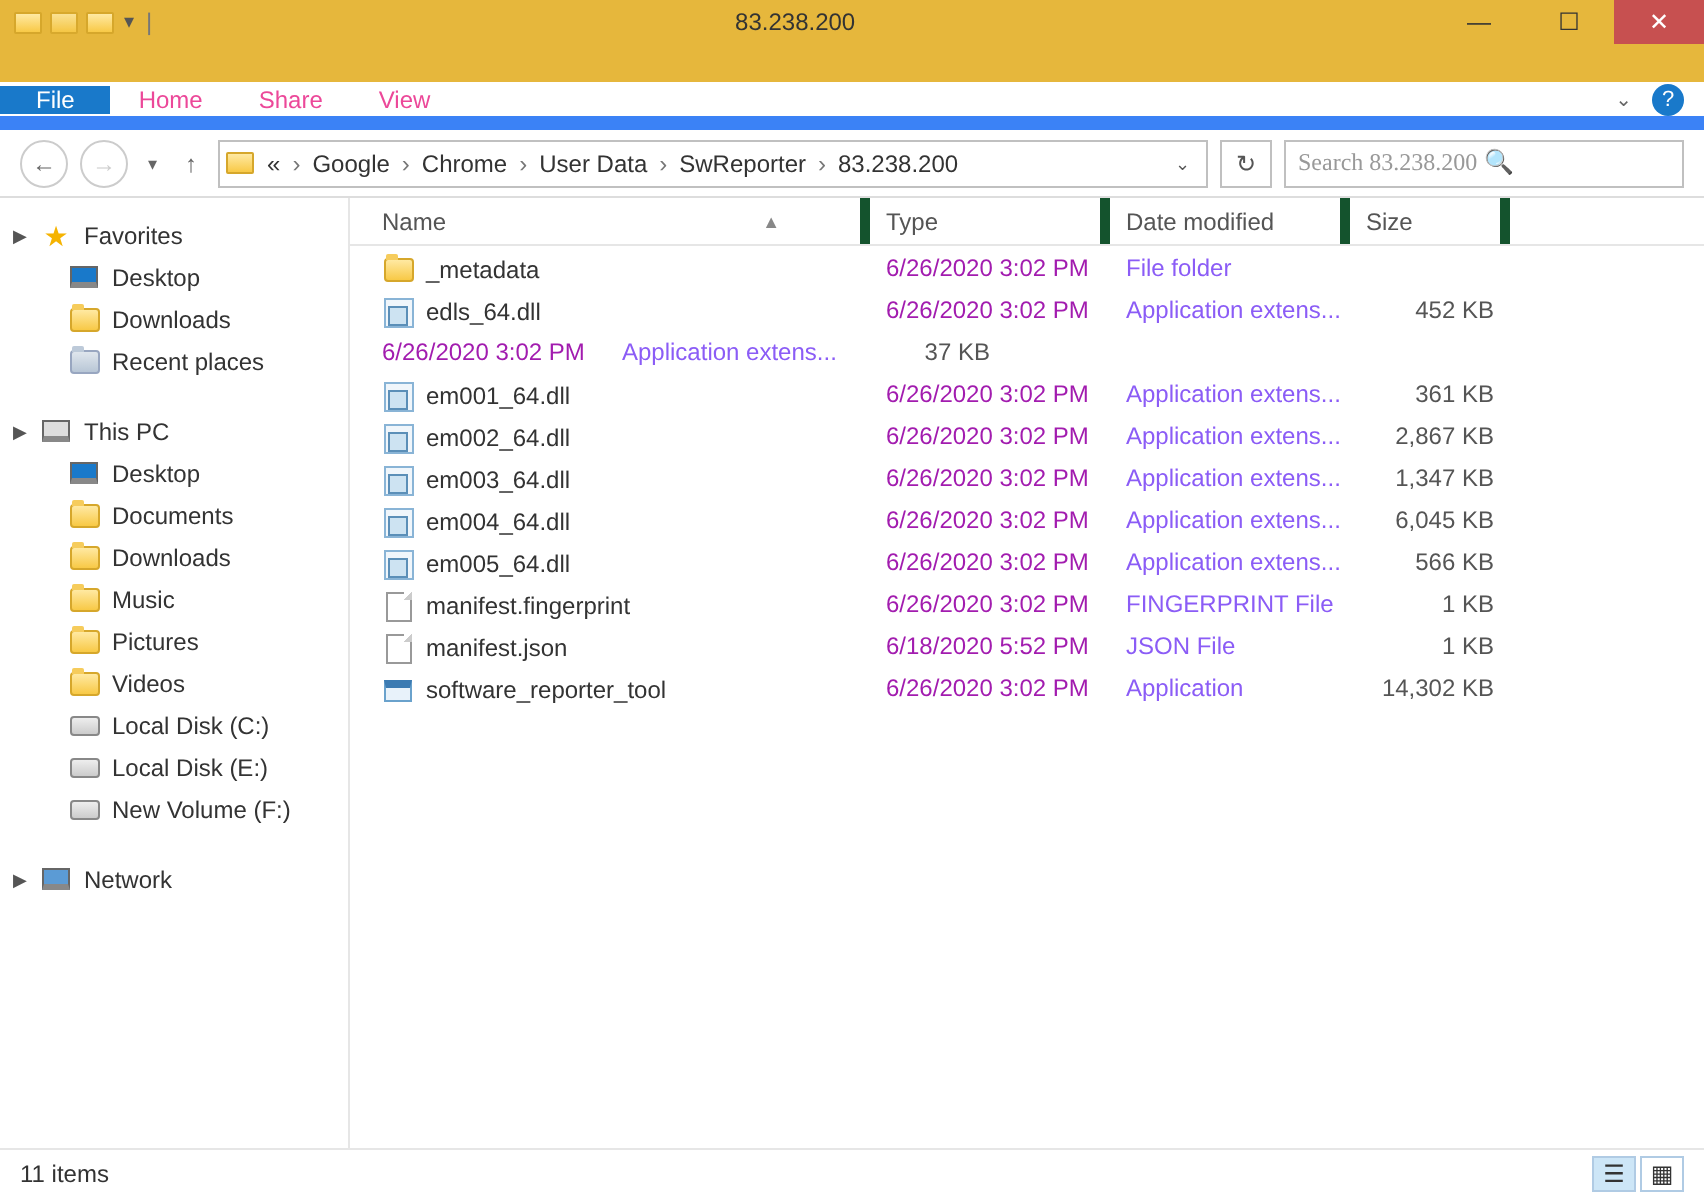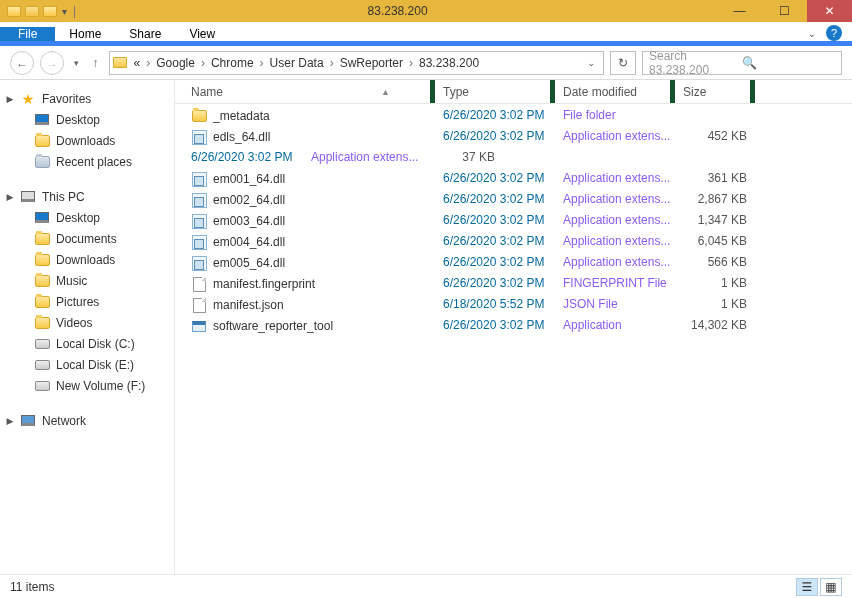--- a/index.html
+++ b/index.html
@@ -6,37 +6,37 @@
   body { margin: 0; width: 852px; height: 598px; background: #e6b73c; overflow: hidden; position: relative; }
   .window { width: 852px; height: 598px; display: flex; flex-direction: column; }
   
   .titlebar { height: 22px; display: flex; align-items: center; }
   .titlebar .qat { display: flex; align-items: center; padding-left: 6px; gap: 2px; }
   .titlebar .title { flex: 1; text-align: center; color: #333; }
   .titlebar .ctrl { display: flex; height: 22px; }
   .titlebar .ctrl div { width: 45px; display: flex; align-items: center; justify-content: center; color: #333; }
   .titlebar .ctrl .close { background: #c75050; color: #fff; width: 45px; }
   
-  .ribbon { height: 24px; background: #fff; display: flex; align-items: flex-end; border-bottom: 5px solid #3b82f6; }
-  .ribbon .tab { padding: 0 14px; display: flex; align-items: center; color: #000000; }
+  .ribbon { height: 24px; background: #fff; display: flex; align-items: center; border-bottom: 7px solid #3b82f6; margin-top: 19px; }
+  .ribbon .tab { padding: 0 14px; display: flex; align-items: center; color: #ec4899; }
   .ribbon .tab.file { background: #1979ca; color: #fff; padding: 0 18px; }
   .ribbon .spacer { flex: 1; }
   .ribbon .help { display: flex; align-items: center; padding: 0 10px; gap: 10px; color: #666; }
   .help-q { width: 16px; height: 16px; border-radius: 50%; background: #1979ca; color: #fff; display: flex; align-items: center; justify-content: center; font-size: 11px; }
   
   .navbar { height: 34px; background: #fff; border-bottom: 1px solid #ddd; display: flex; align-items: center; padding: 0 10px; gap: 6px; }
   .nav-btn { width: 24px; height: 24px; border: 1px solid #ccc; border-radius: 50%; display: flex; align-items: center; justify-content: center; color: #666; }
   .nav-btn.disabled { color: #ccc; }
   .small-nav { color: #666; padding: 0 4px; }
   .addressbar { flex: 1; height: 24px; border: 1px solid #c0c0c0; background: #fff; display: flex; align-items: center; padding: 0 2px; gap: 2px; }
   .addressbar .crumb { padding: 0 4px; color: #333; }
   .addressbar .sep { color: #777; }
   .refresh-btn { width: 26px; height: 24px; border: 1px solid #c0c0c0; background: #fff; display: flex; align-items: center; justify-content: center; color: #555; }
   .searchbox { width: 200px; height: 24px; border: 1px solid #c0c0c0; background: #fff; display: flex; align-items: center; padding: 0 6px; color: #999; }
-  .searchbox span { flex: 1; }
+  .searchbox span { flex: 1; font-family: Liberation Serif, serif; }
   
   .main { flex: 1; background: #fff; display: flex; min-height: 0; }
   .sidebar { width: 175px; border-right: 1px solid #e6e6e6; padding: 8px 0; overflow: hidden; }
   .sb-group { margin-bottom: 14px; }
   .sb-item { display: flex; align-items: center; gap: 6px; height: 21px; padding-left: 6px; color: #333; }
   .sb-head { font-weight: normal; }
   .sb-sub { padding-left: 34px; gap: 6px; }
   .tri { width: 8px; display: inline-block; color: #555; font-size: 9px; text-align: center; }
   .ico { width: 16px; height: 16px; display: inline-flex; align-items: center; justify-content: center; }
   .ico-folder { background: linear-gradient(#ffe9a2,#f8c946); border: 1px solid #d6a72b; border-radius: 2px; width: 15px; height: 12px; position: relative; }
@@ -55,21 +55,21 @@
   .col { border-right: 5px solid #14532d; padding-left: 8px; height: 100%; display: flex; align-items: center; gap: 6px; }
   .col.name { width: 252px; }
   .col.date { width: 120px; }
   .col.type { width: 120px; }
   .col.size { width: 80px; justify-content: flex-start; }
   .sort-arrow { color: #888; font-size: 9px; margin-left: auto; margin-right: 40px; }
   .rows { flex: 1; padding-top: 4px; }
   .row { display: flex; align-items: flex-start; height: 21px; padding-left: 8px; }
   .row .cell { padding-left: 8px; white-space: nowrap; overflow: hidden; text-overflow: ellipsis; color: #333; }
   .row .c-name { width: 252px; display: flex; align-items: center; gap: 6px; }
-  .row .c-date { width: 120px; color: #0369a1; }
+  .row .c-date { width: 120px; color: #a21caf; }
   .row .c-type { width: 120px; color: #8b5cf6; overflow: hidden; text-overflow: ellipsis; }
   .row .c-size { width: 80px; text-align: right; color: #555; padding-right: 8px; }
   
   .statusbar { height: 24px; background: #fff; border-top: 1px solid #e6e6e6; display: flex; align-items: center; padding: 0 10px; color: #333; }
   .statusbar .spacer { flex: 1; }
   .view-toggle { display: flex; gap: 2px; }
   .vt { width: 22px; height: 18px; border: 1px solid #b0cbe4; display: flex; align-items: center; justify-content: center; }
   .vt.active { background: #cde6f7; }
   .folder-small { display: inline-block; width: 14px; height: 11px; background: linear-gradient(#ffe9a2,#f8c946); border: 1px solid #d6a72b; border-radius: 1px; }
 </style>

